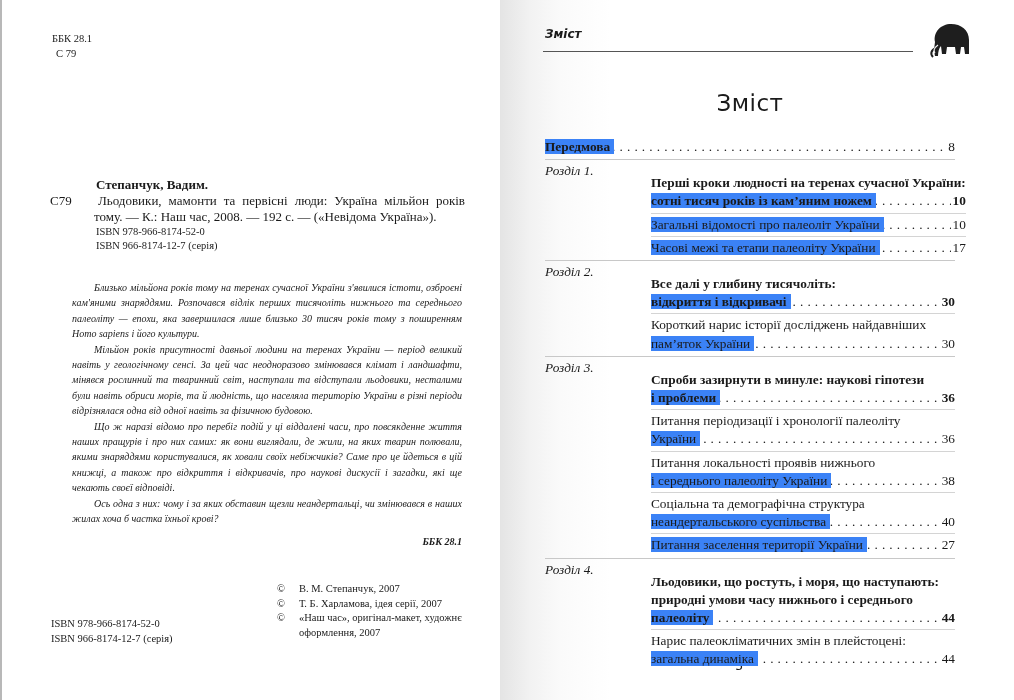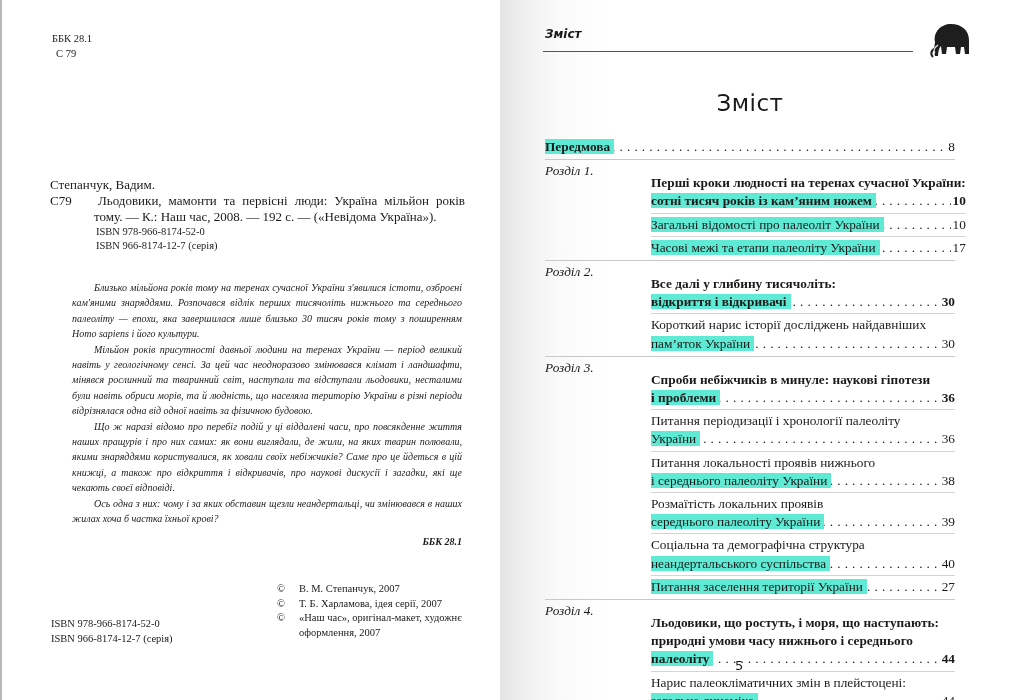--- a/index.html
+++ b/index.html
@@ -17,21 +17,21 @@
     box-sizing: border-box;
   }
   .page-right {
     position: absolute; left: 500px; top: 0; width: 514px; height: 700px;
     background: linear-gradient(to right, #e4e4e4 0px, #f2f2f2 30px, #fafafa 60px, #ffffff 110px);
   }
   
   .bbk-top { position: absolute; left: 50px; top: 31px; font-size: 10.5px; line-height: 15px; }
   .bbk-top div:nth-child(2) { padding-left: 4px; }
   .catalog { position: absolute; left: 48px; top: 177px; width: 415px; font-size: 13px; line-height: 16px; }
-  .catalog .author { font-weight: normal; }
+  .catalog .author { margin-left: 46px; font-weight: bold; }
   .catalog .row { display: flex; }
   .catalog .code { width: 44px; flex: none; }
   .catalog .desc { flex: 1; text-align: justify; text-indent: 4px; }
   .catalog .isbn { margin-left: 46px; font-size: 10.5px; line-height: 14px; }
   .catalog .isbn:first-of-type { margin-top: 4px; }
   .abstract { position: absolute; left: 70px; top: 280px; width: 390px; font-size: 10px; line-height: 15.4px; text-align: justify; font-style: italic; }
   .abstract p { margin: 0; text-indent: 22px; }
   .abstract .bbk-bottom { text-align: right; font-weight: bold; margin-top: 7px; text-indent: 0; }
   .isbn-bottom { position: absolute; left: 49px; top: 616px; font-size: 10.5px; line-height: 15px; }
   .copyright { position: absolute; left: 275px; top: 582px; font-size: 10.5px; line-height: 14.5px; width: 200px; }
@@ -44,21 +44,21 @@
   }
   .head-rule { position: absolute; left: 543px; top: 51px; width: 370px; height: 1px; background: #555; }
   .mammoth { position: absolute; left: 925px; top: 20px; width: 48px; height: 40px; }
   .toc-title {
     position: absolute; left: 545px; top: 90px; width: 410px; text-align: center;
     font-family: "DejaVu Sans", sans-serif; font-size: 23px; letter-spacing: 0.5px;
   }
   .toc { position: absolute; left: 545px; top: 138px; width: 410px; font-size: 13.3px; line-height: 18.2px; }
   .toc .entry { display: flex; align-items: flex-end; }
   .toc .label { flex: 1; position: relative; overflow: hidden; white-space: nowrap; }
-  .toc .label .txt { background: #5eead4; padding-right: 4px; position: relative; z-index: 1; }
+  .toc .label .txt { background: #3b82f6; padding-right: 4px; position: relative; z-index: 1; }
   .toc .label::after {
     content: ". . . . . . . . . . . . . . . . . . . . . . . . . . . . . . . . . . . . . . . . . . . . . . . . . . . . . . . . . . . . . . . . . . . . . . . . . . . . . . . . . . . . . . . . . . . . . . . . . . .";
     position: absolute; left: 0; bottom: 0; white-space: nowrap; letter-spacing: 0.4px; font-weight: normal;
   }
   .toc .page { flex: none; padding-left: 2px; }
   .toc .entry.bold .txt, .toc .entry.bold .page-bold { font-weight: bold; }
   .toc .pre { font-weight: bold; }
   .toc .section { display: flex; border-top: 1px solid #c8c8c8; padding: 2px 0 3px 0; gap: 44px; }
   .toc .section.first { border-top: 1px solid #c8c8c8; }
   .toc .sec-label { width: 62px; flex: none; font-style: italic; }
@@ -180,48 +180,41 @@
                 <span class="label"><span class="txt">пам’яток України</span></span>
                 <span class="page">30</span>
               </div>
             </div>
           </div>
         </div>
         <div class="section">
           <div class="sec-label">Розділ 3.</div>
           <div class="sec-body">
             <div class="sec-title">
-              <div class="line">Спроби небіжчиків в минуле: наукові гіпотези</div>
+              <div class="line">Спроби зазирнути в минуле: наукові гіпотези</div>
               <div class="entry bold">
                 <span class="label"><span class="txt">і проблеми</span></span>
                 <span class="page">36</span>
               </div>
             </div>
             <div class="sub">
               <div class="line">Питання періодизації і хронології палеоліту</div>
               <div class="entry">
                 <span class="label"><span class="txt">України</span></span>
                 <span class="page">36</span>
               </div>
             </div>
             <div class="sub">
               <div class="line">Питання локальності проявів нижнього</div>
               <div class="entry">
                 <span class="label"><span class="txt">і середнього палеоліту України</span></span>
                 <span class="page">38</span>
               </div>
             </div>
             <div class="sub">
-              <div class="line">Розмаїтість локальних проявів</div>
-              <div class="entry">
-                <span class="label"><span class="txt">середнього палеоліту України</span></span>
-                <span class="page">39</span>
-              </div>
-            </div>
-            <div class="sub">
               <div class="line">Соціальна та демографічна структура</div>
               <div class="entry">
                 <span class="label"><span class="txt">неандертальського суспільства</span></span>
                 <span class="page">40</span>
               </div>
             </div>
             <div class="sub">
               <div class="entry">
                 <span class="label"><span class="txt">Питання заселення території України</span></span>
                 <span class="page">27</span>

